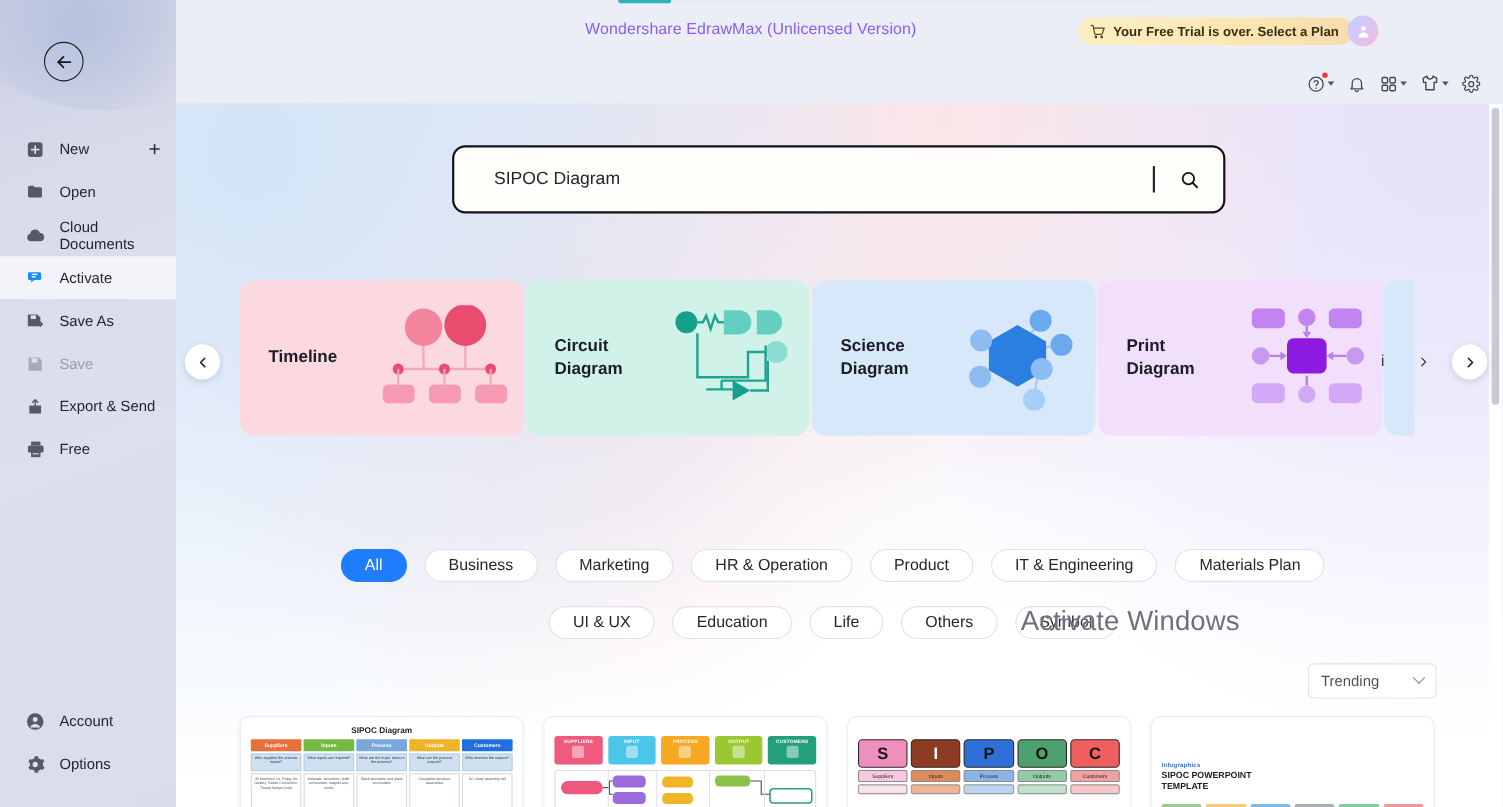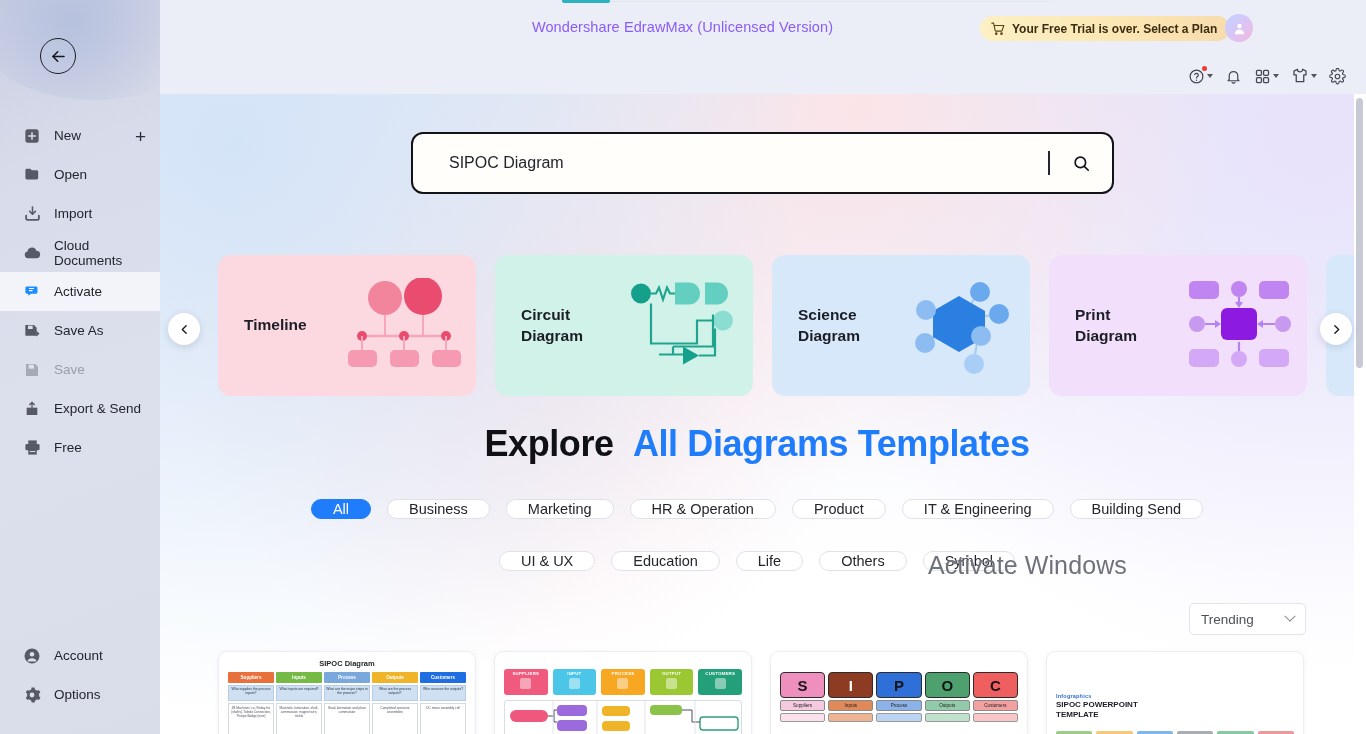--- a/index.html
+++ b/index.html
@@ -135,21 +135,21 @@
 
   
   .all-coll {
     position: absolute; top: 227px; left: 1031px;
     display: flex; align-items: center; gap: 6px;
     font-size: 14.5px; color: #2a2c34;
   }
 
   
   .carousel { position: absolute; top: 161px; left: 0; width: 1206px; height: 148px; }
-  .cards { position: absolute; top: 0; left: 58px; display: flex; gap: 19px; }
+  .cards { position: absolute; top: 0; left: 58px; display: flex; gap: 2px; }
   .card {
     width: 258px; height: 141px; border-radius: 13px;
     display: flex; align-items: center; padding-left: 26px; position: relative;
     overflow: hidden;
   }
   .card-title { font-size: 15.5px; font-weight: 700; color: #1c1e26; line-height: 1.32;
                 white-space: pre-line; z-index: 2; }
   .card-art { position: absolute; right: 14px; top: 50%; transform: translateY(-50%); }
   .c-timeline { background: #fcd8e0; }
   .c-circuit  { background: #d0f2e8; }
@@ -176,21 +176,21 @@
   .explore .blue { color: #1f7dfb; }
 
   
   .pillrow {
     position: absolute; left: 0; width: 1194px;
     display: flex; justify-content: center; gap: 16px;
   }
   .pillrow.r1 { top: 405px; }
   .pillrow.r2 { top: 457px; }
   .pill {
-    height: 20px; padding: 0 21px; border-radius: 18px;
+    height: 30px; padding: 0 21px; border-radius: 18px;
     border: 1px solid #e0e2ea; background: #ffffff;
     display: flex; align-items: center; justify-content: center;
     font-size: 14.5px; color: #24262e; cursor: default; white-space: nowrap;
   }
   .pill.active { background: #1f7dfb; border-color: #1f7dfb; color: #ffffff; }
 
   
   .sort {
     position: absolute; top: 509px; left: 1029px; width: 117px; height: 32px;
     border: 1px solid #e2e4eb; border-radius: 5px; background: #ffffff;
@@ -285,30 +285,20 @@
 
       <div class="nav-item">
         <span class="ico">
           <svg width="17" height="17" viewBox="0 0 24 24" fill="currentColor">
               <path d="M2 6a2 2 0 0 1 2-2h5l2 2h7a2 2 0 0 1 2 2v9a2 2 0 0 1-2 2H4a2 2 0 0 1-2-2z"></path>
             </svg>
         </span>
         <span>Open</span>
       </div>
 
-      <div class="nav-item">
-        <span class="ico">
-          <svg width="17" height="17" viewBox="0 0 24 24" fill="none" stroke="currentColor" stroke-width="2.2" stroke-linecap="round" stroke-linejoin="round">
-              <path d="M12 3v9"></path>
-              <polyline points="8 9 12 13 16 9"></polyline>
-              <path d="M3 15v4a2 2 0 0 0 2 2h14a2 2 0 0 0 2-2v-4" stroke-width="2.6"></path>
-            </svg>
-        </span>
-        <span>Import</span>
-      </div>
 
       <div class="nav-item">
         <span class="ico">
           <svg width="18" height="18" viewBox="0 0 24 24" fill="currentColor">
               <path d="M6.5 19A4.5 4.5 0 0 1 6 10.1 6 6 0 0 1 17.7 9 4.2 4.2 0 0 1 18 19z"></path>
             </svg>
         </span>
         <span>Cloud Documents</span>
       </div>
 
@@ -574,33 +564,29 @@
         <div class="card c-science partial"></div>
       </div>
 
       <div class="arrow-btn arrow-right">
         <svg width="13" height="13" viewBox="0 0 24 24" fill="none" stroke="currentColor" stroke-width="2.6" stroke-linecap="round" stroke-linejoin="round">
             <polyline points="9 5 16 12 9 19"></polyline>
           </svg>
       </div>
     </div>
 
-    <div class="explore">
-      <span class="b">Explore</span>
-      <span>&nbsp;</span><span class="blue">All Diagrams Templates</span>
-    </div>
 
     <div class="pillrow r1">
       <div class="pill active">All</div>
       <div class="pill">Business</div>
       <div class="pill">Marketing</div>
       <div class="pill">HR &amp; Operation</div>
       <div class="pill">Product</div>
       <div class="pill">IT &amp; Engineering</div>
-      <div class="pill">Building Send</div>
+      <div class="pill">Materials Plan</div>
     </div>
 
     <div class="pillrow r2">
       <div class="pill">UI &amp; UX</div>
       <div class="pill">Education</div>
       <div class="pill">Life</div>
       <div class="pill">Others</div>
       <div class="pill">Symbol</div>
     </div>
 

